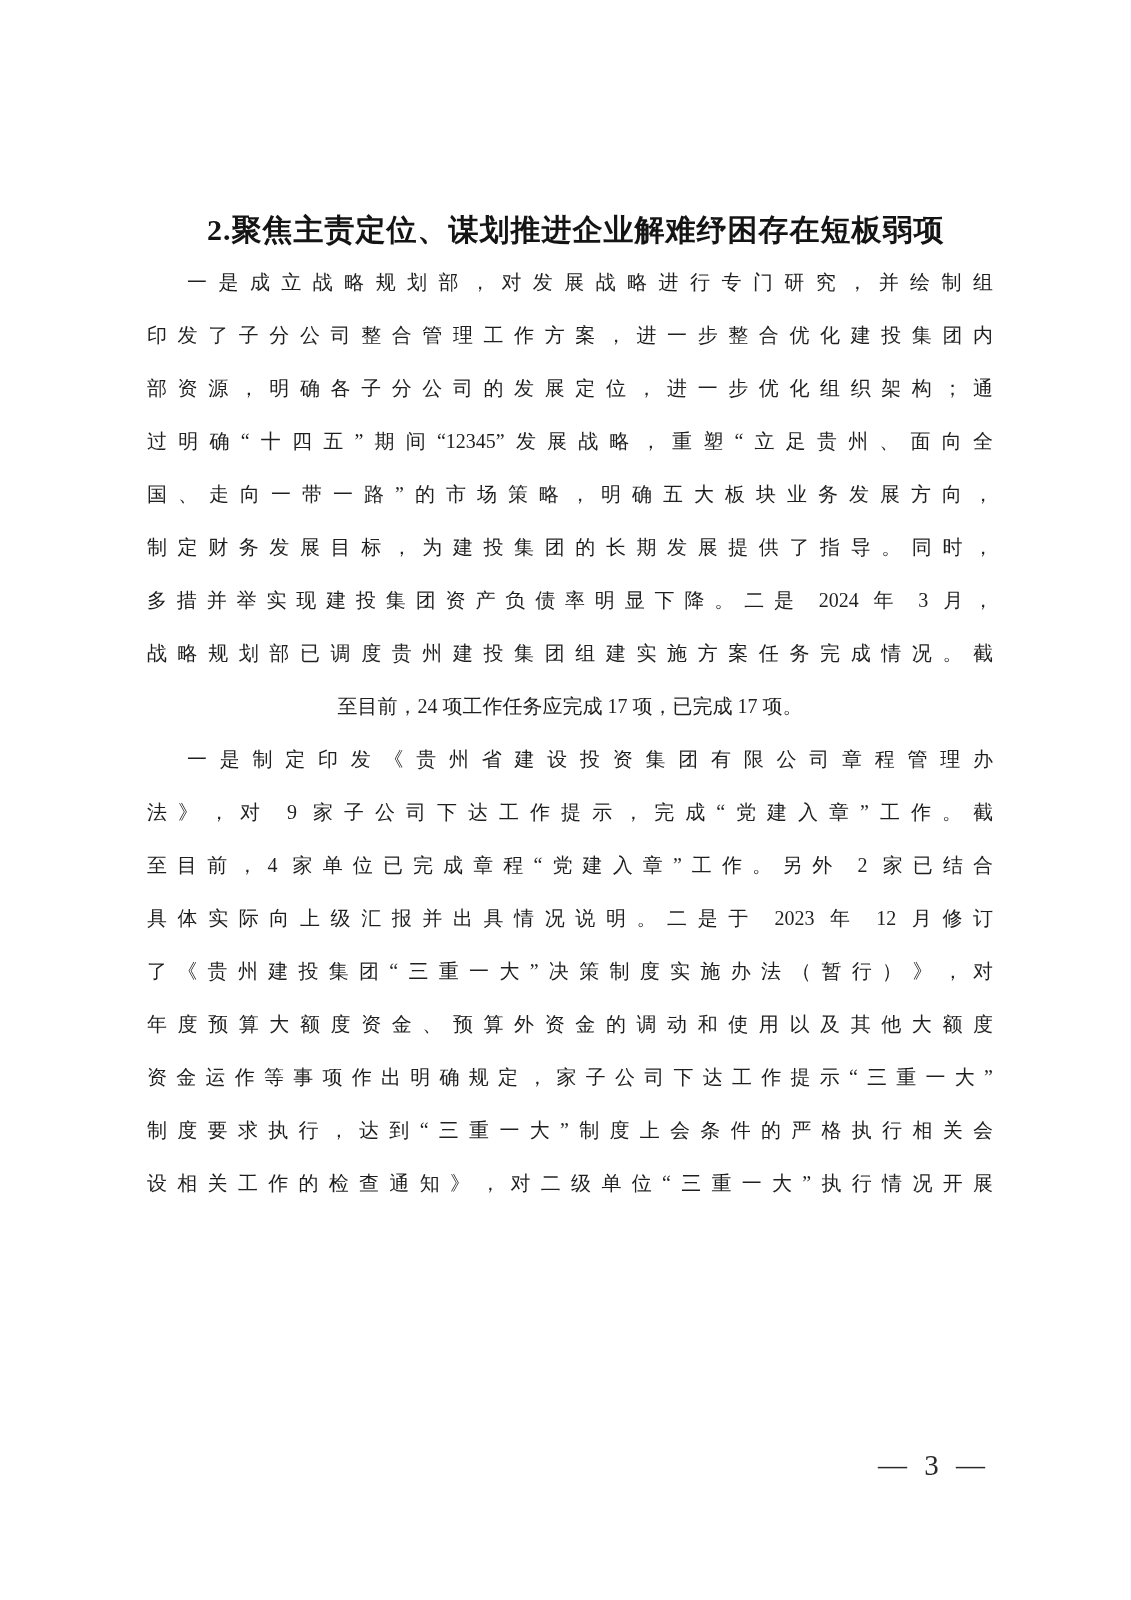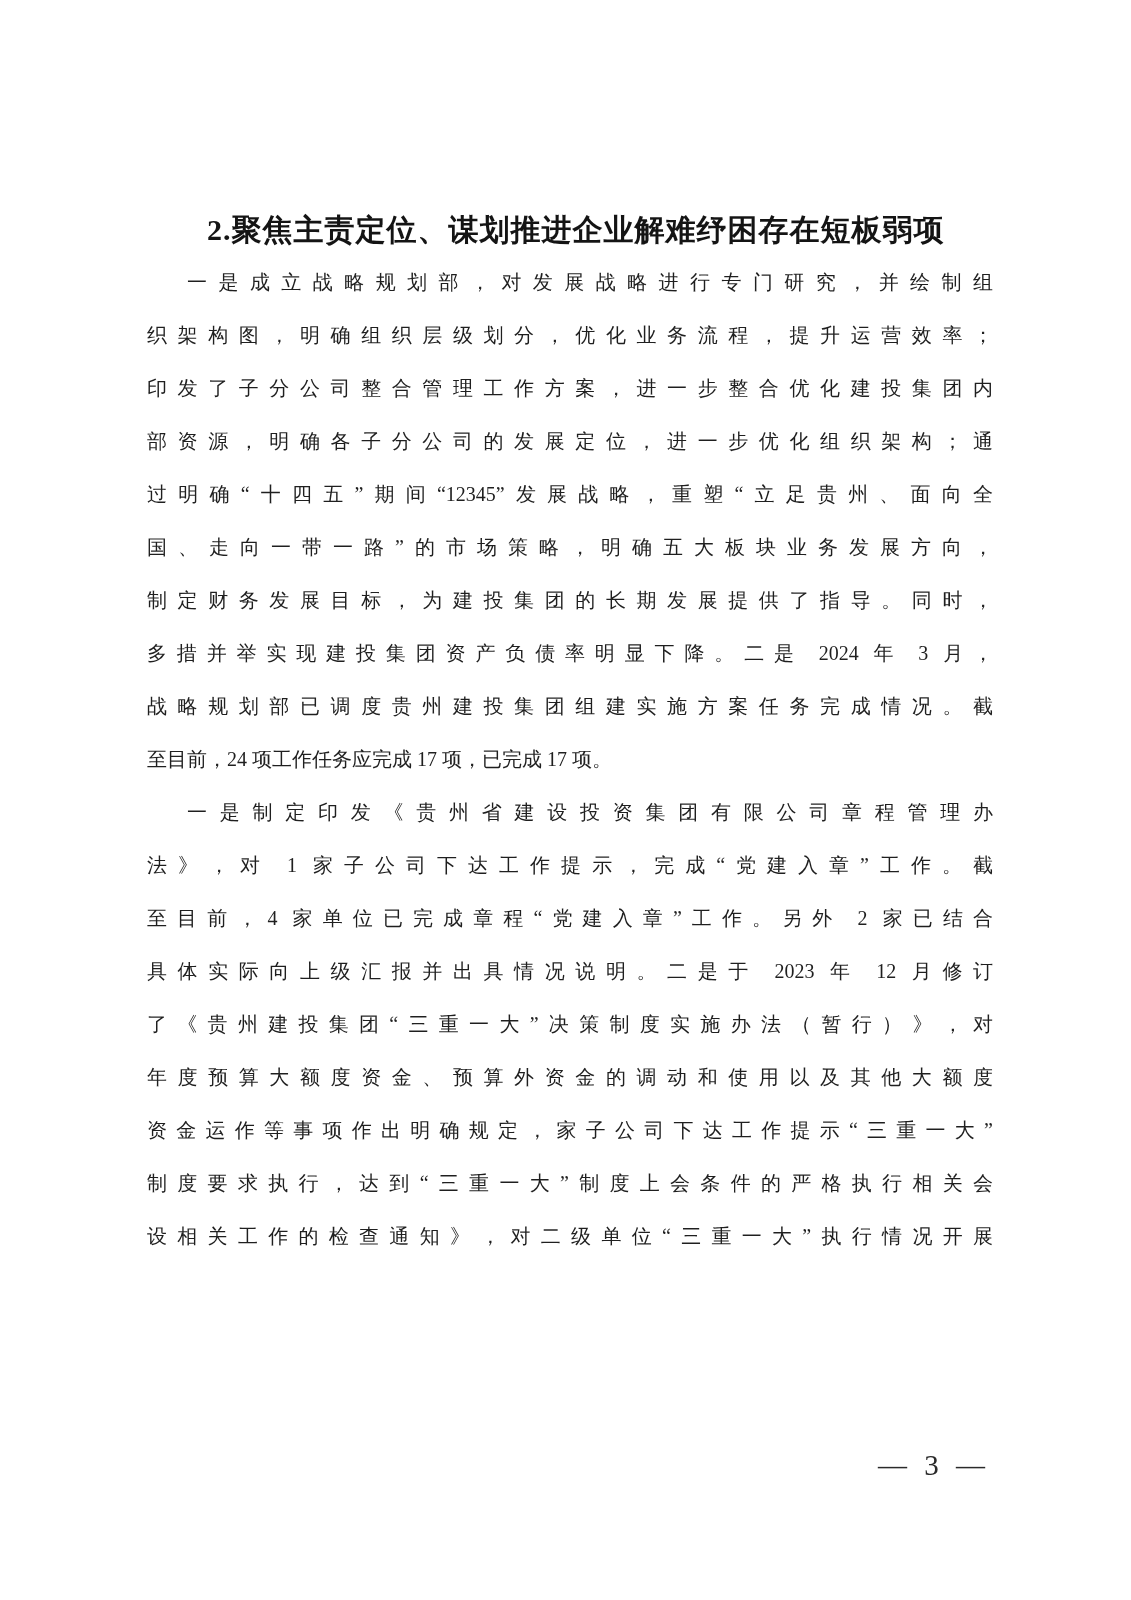--- a/index.html
+++ b/index.html
@@ -38,21 +38,21 @@
     line-height: 53px;
     height: 53px;
     text-align: justify;
     text-align-last: justify;
     text-justify: inter-ideograph;
   }
   .line.first {
     text-indent: 2em;
   }
   .line.end {
-    text-align: left;
+    text-align: center;
     text-align-last: auto;
   }
   .page-number {
     position: absolute;
     top: 1439px;
     right: 141px;
     font-size: 29px;
     line-height: 53px;
     color: #2a2a2a;
     letter-spacing: 5px;
@@ -61,35 +61,34 @@
 </head>
 <body>
 
 <div class="page">
   <div class="content">
 
     <div class="heading">2.聚焦主责定位、谋划推进企业解难纾困存在短板弱项</div>
 
     <div>
       <div class="line first">一是成立战略规划部，对发展战略进行专门研究，并绘制组</div>
-      <div class="line">织架构图，明确组织层级划分，优化业务流程，提升运营效率；</div>
       <div class="line">印发了子分公司整合管理工作方案，进一步整合优化建投集团内</div>
       <div class="line">部资源，明确各子分公司的发展定位，进一步优化组织架构；通</div>
       <div class="line">过明确“十四五”期间“12345”发展战略，重塑“立足贵州、面向全</div>
       <div class="line">国、走向一带一路”的市场策略，明确五大板块业务发展方向，</div>
       <div class="line">制定财务发展目标，为建投集团的长期发展提供了指导。同时，</div>
       <div class="line">多措并举实现建投集团资产负债率明显下降。二是 2024 年 3 月，</div>
       <div class="line">战略规划部已调度贵州建投集团组建实施方案任务完成情况。截</div>
       <div class="line end">至目前，24 项工作任务应完成 17 项，已完成 17 项。</div>
     </div>
 
 
     <div>
       <div class="line first">一是制定印发《贵州省建设投资集团有限公司章程管理办</div>
-      <div class="line">法》，对 1 家子公司下达工作提示，完成“党建入章”工作。截</div>
+      <div class="line">法》，对 9 家子公司下达工作提示，完成“党建入章”工作。截</div>
       <div class="line">至目前，4 家单位已完成章程“党建入章”工作。另外 2 家已结合</div>
       <div class="line">具体实际向上级汇报并出具情况说明。二是于 2023 年 12 月修订</div>
       <div class="line">了《贵州建投集团“三重一大”决策制度实施办法（暂行）》，对</div>
       <div class="line">年度预算大额度资金、预算外资金的调动和使用以及其他大额度</div>
       <div class="line">资金运作等事项作出明确规定，家子公司下达工作提示“三重一大”</div>
       <div class="line">制度要求执行，达到“三重一大”制度上会条件的严格执行相关会</div>
       <div class="line">设相关工作的检查通知》，对二级单位“三重一大”执行情况开展</div>
     </div>
 
   </div>

